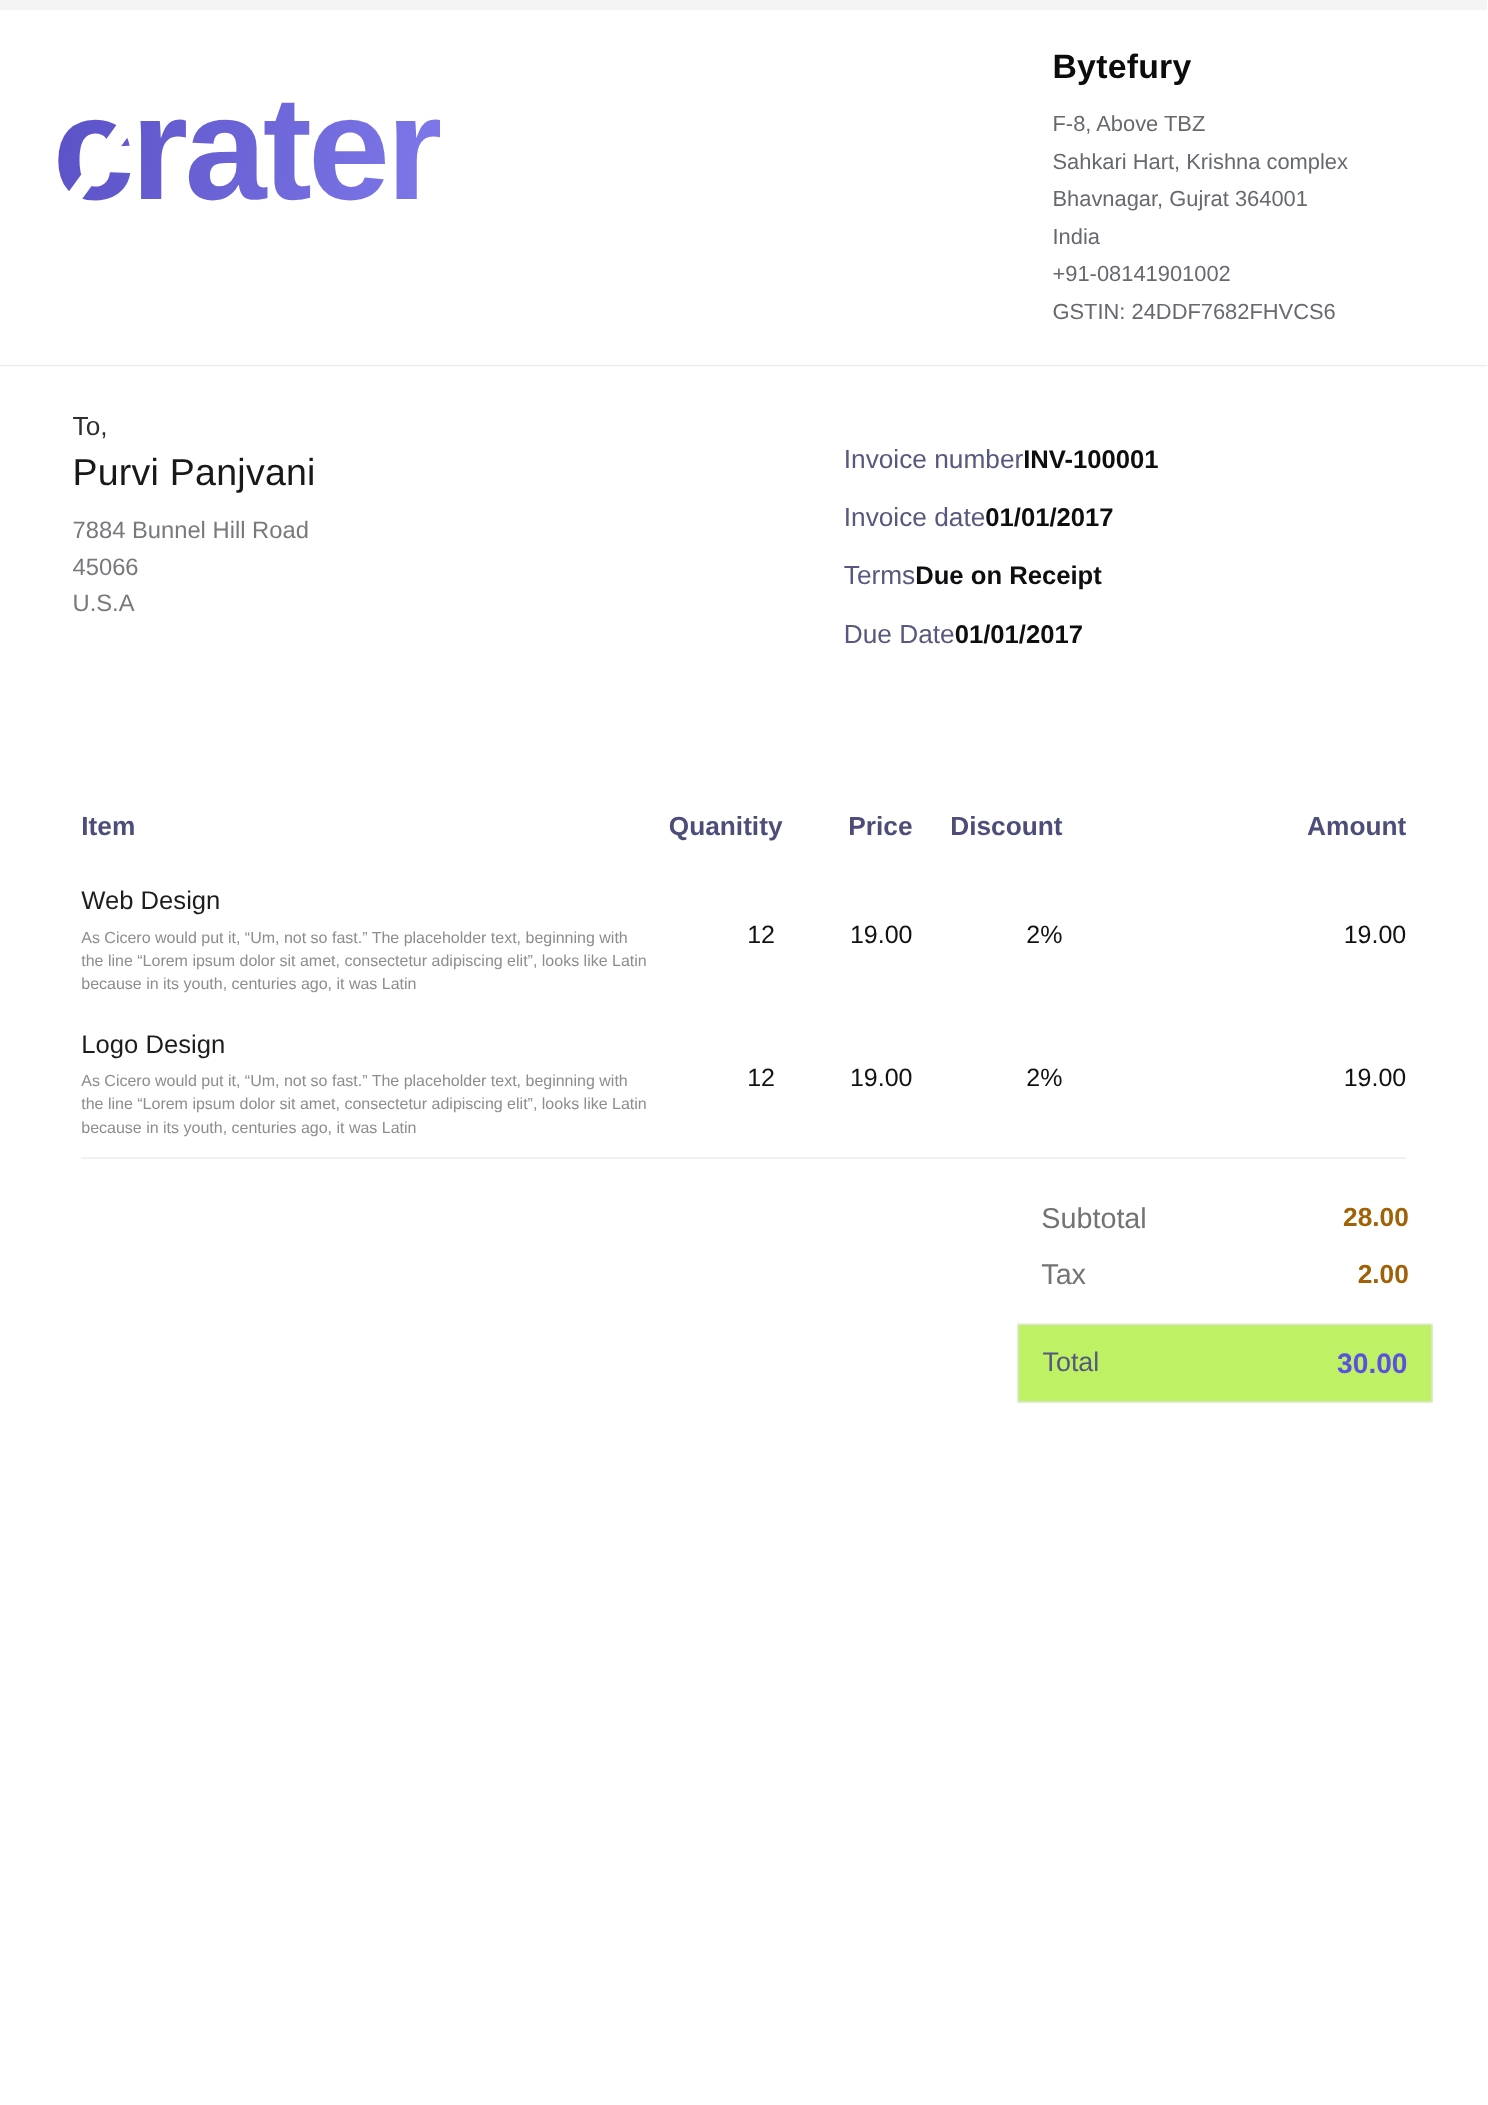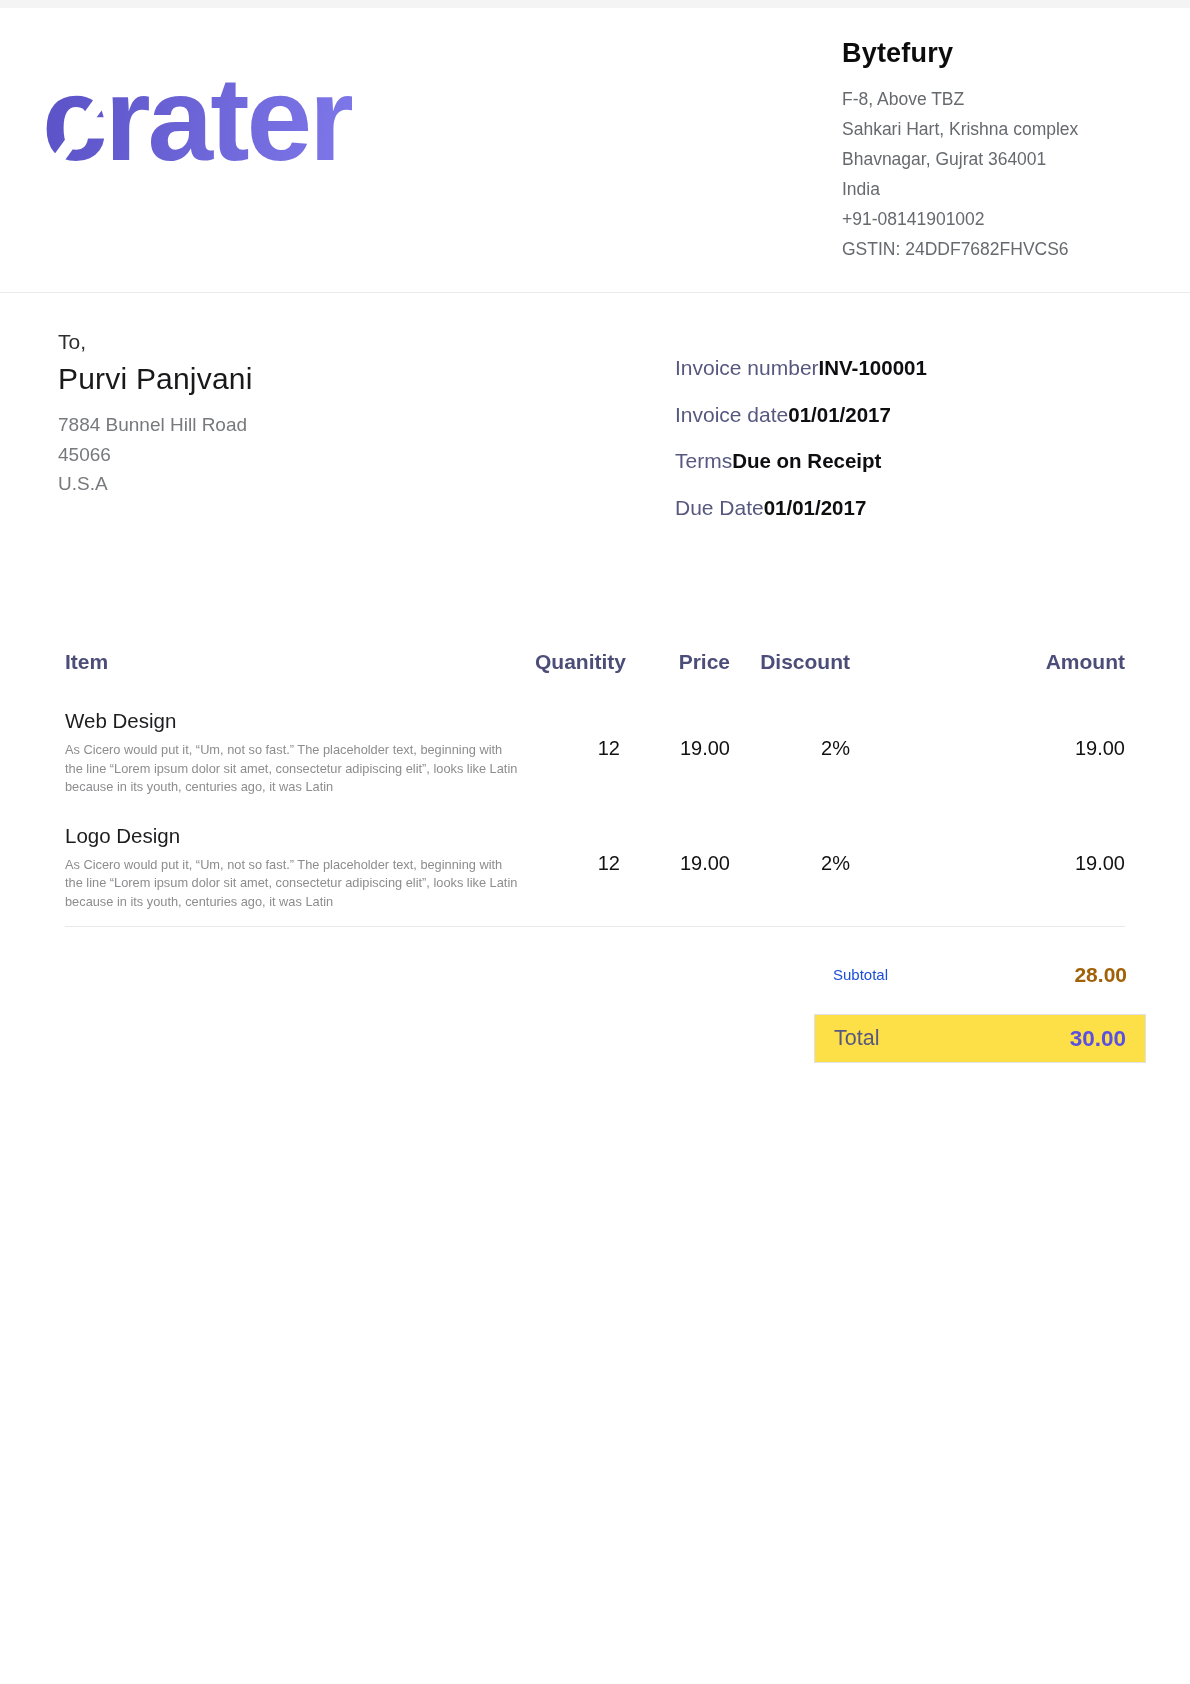--- a/index.html
+++ b/index.html
@@ -47,23 +47,23 @@
   .num { text-align:right; }
   .item-row { margin-bottom:26px; }
   .item-name { font-size:20.5px; color:#1d1d1f; font-weight:500; margin-bottom:7px; line-height:26px; }
   .item-desc { font-size:12.8px; color:#8d8d8f; line-height:18.5px; max-width:455px; }
   .num-cell { padding-top:29px; font-size:20px; color:#121214; font-weight:500; }
   .table-divider { position:absolute; left:65px; top:926px; width:1060px; height:1px; background:#e9e9ec; }
 
   
   .totals { position:absolute; left:814px; top:952px; width:332px; }
   .t-row { display:flex; justify-content:space-between; align-items:center; height:45px; padding:0 19px; }
-  .t-label { font-size:15px; color:#1d4ed8; }
+  .t-label { font-size:23px; color:#737373; }
   .t-value { font-size:21px; font-weight:700; color:#a16207; }
-  .total-box { margin-top:17px; height:49px; border:1px solid #e2e2e6; background:#fde047;
+  .total-box { margin-top:17px; height:63px; border:1px solid #e2e2e6; background:#bef264;
                display:flex; justify-content:space-between; align-items:center; padding:0 19px; }
   .total-label { font-size:21.5px; color:#56587f; }
   .total-value { font-size:22.5px; font-weight:700; color:#5a50e2; }
 </style>
 </head>
 <body>
 
 <div class="page">
 
   <div class="top-strip"></div>
@@ -150,19 +150,23 @@
     </div>
   </div>
 
   <div class="table-divider"></div>
 
   <div class="totals">
     <div class="t-row">
       <span class="t-label">Subtotal</span>
       <span class="t-value">28.00</span>
     </div>
+    <div class="t-row">
+      <span class="t-label">Tax</span>
+      <span class="t-value">2.00</span>
+    </div>
     <div class="total-box">
       <span class="total-label">Total</span>
       <span class="total-value">30.00</span>
     </div>
   </div>
 
 </div>
 
 </body></html>

